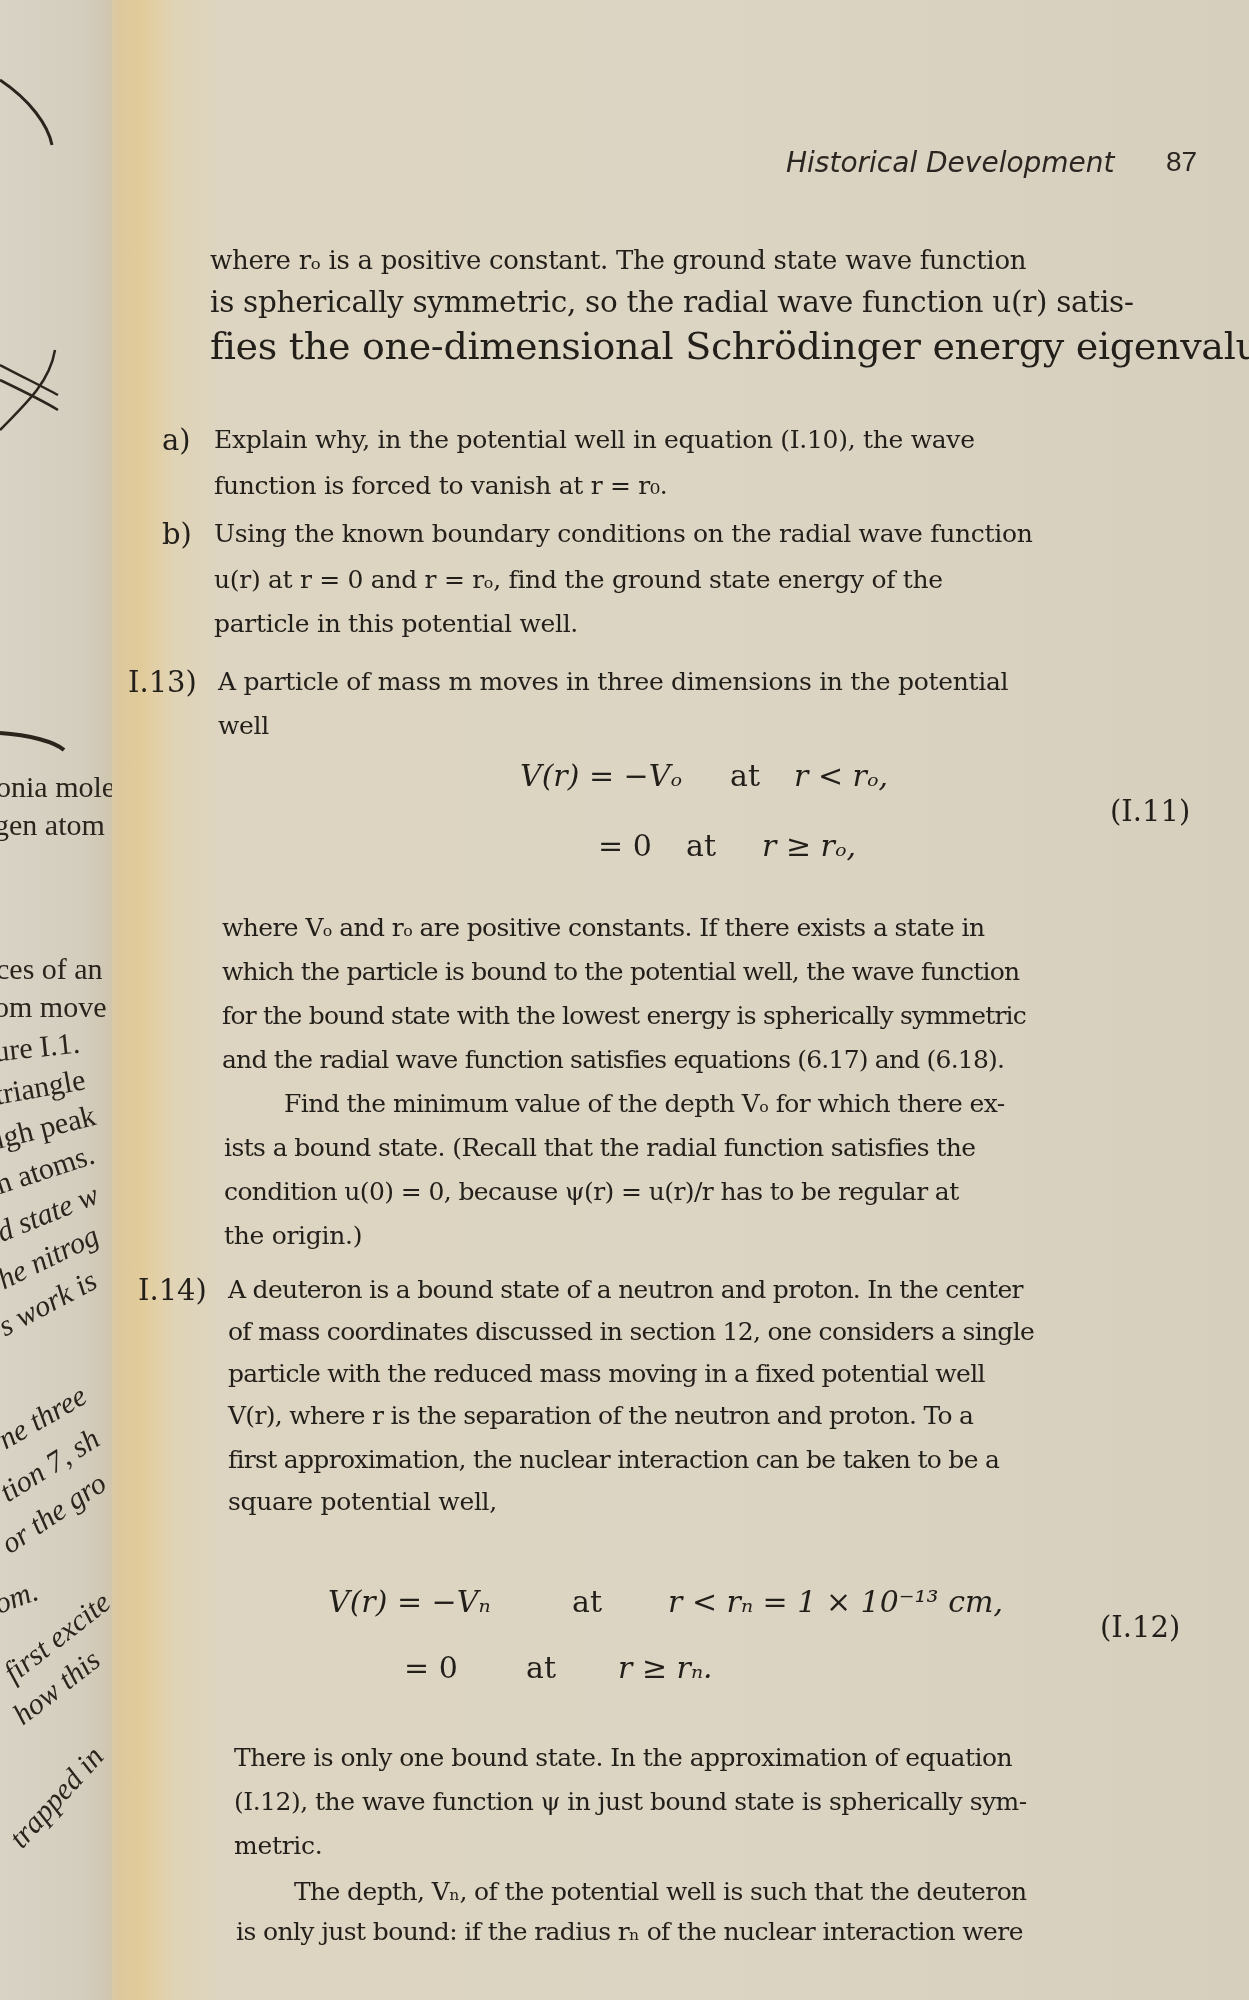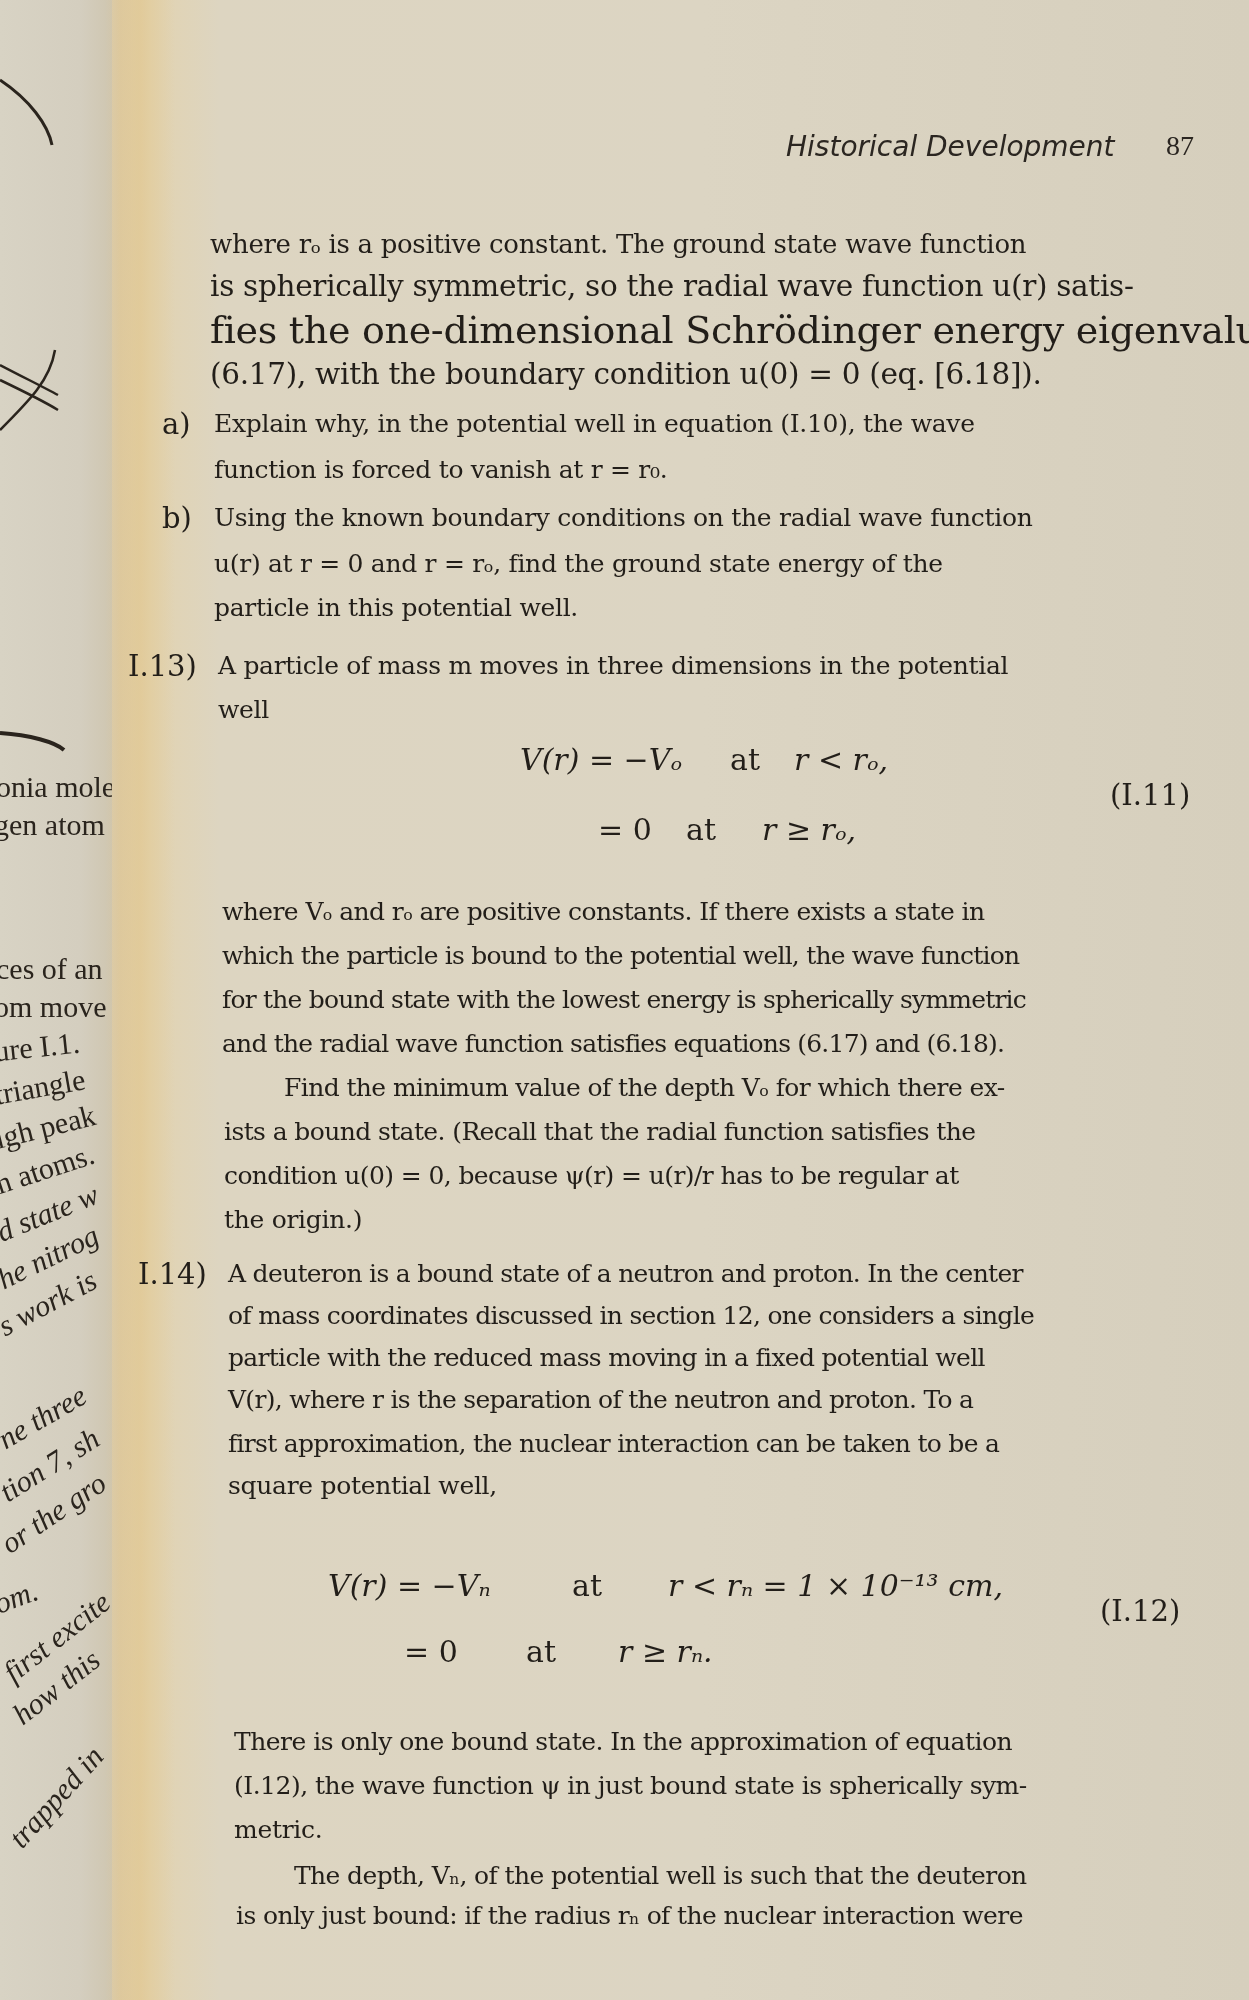--- a/index.html
+++ b/index.html
@@ -17,28 +17,28 @@
   }
   .leftpage .frag {
     position:absolute; font-family:"Liberation Serif", serif; font-size:30px;
     color:#2a241d; white-space:nowrap;
   }
   .leftpage svg { position:absolute; left:0; top:0; }
   .gutter {
     position:absolute; left:105px; top:0; width:70px; height:2000px;
     background: linear-gradient(90deg, rgba(226,200,150,0.0), rgba(226,198,140,0.55), rgba(220,205,170,0.0));
   }
-  .page { position:absolute; left:0; top:0; width:1249px; height:1672px; }
+  .page { position:absolute; left:0; top:16px; width:1249px; height:1672px; }
   .header {
     position:absolute; top:130px; left:786px;
     font-family:"DejaVu Sans", sans-serif; font-style:italic; font-size:28px; color:#2b2621;
   }
   .pagenum {
     position:absolute; top:130px; left:1166px;
-    font-family:Liberation Serif, serif; font-size:28px; color:#2b2621;
+    font-family:Liberation Sans, sans-serif; font-size:28px; color:#2b2621;
   }
   .line {
     position:absolute; font-size:25px; line-height:40px; white-space:nowrap;
     letter-spacing:-0.3px; color:#221e19;
   }
   .lbl { position:absolute; font-size:29px; line-height:40px; color:#221e19; }
   .eq { position:absolute; font-size:30px; font-style:italic; color:#221e19; white-space:nowrap; }
   .eqn { position:absolute; font-size:29px; color:#221e19; }
 </style>
 </head>
@@ -73,21 +73,20 @@
 </div>
 <div class="gutter"></div>
 
 <div class="page">
   <span class="header">Historical Development</span>
   <span class="pagenum">87</span>
 
   <div class="line" style="left:210px;top:224px;font-size:26px">where rₒ is a positive constant. The ground state wave function</div>
   <div class="line" style="left:210px;top:266px;font-size:29.5px">is spherically symmetric, so the radial wave function u(r) satis-</div>
   <div class="line" style="left:210px;top:310px;font-size:38px">fies the one-dimensional Schrödinger energy eigenvalue equation</div>
-  <div class="line" style="left:210px;top:354px;font-size:29.5px">(6.17), with the boundary condition u(0) = 0 (eq. [6.18]).</div>
 
   <div class="lbl" style="left:162px;top:404px">a)</div>
   <div class="line" style="left:214px;top:404px">Explain why, in the potential well in equation (I.10), the wave</div>
   <div class="line" style="left:214px;top:450px">function is forced to vanish at r = r₀.</div>
 
   <div class="lbl" style="left:162px;top:498px">b)</div>
   <div class="line" style="left:214px;top:498px">Using the known boundary conditions on the radial wave function</div>
   <div class="line" style="left:214px;top:544px">u(r) at r = 0 and r = rₒ, find the ground state energy of the</div>
   <div class="line" style="left:214px;top:588px">particle in this potential well.</div>
 

